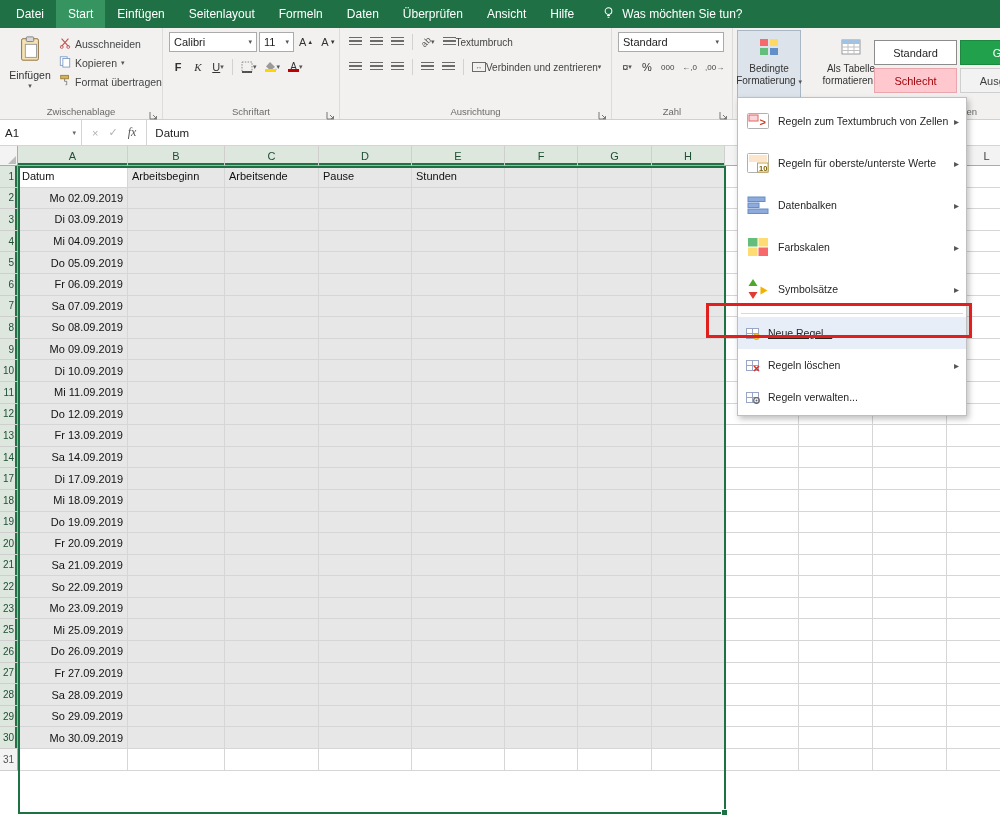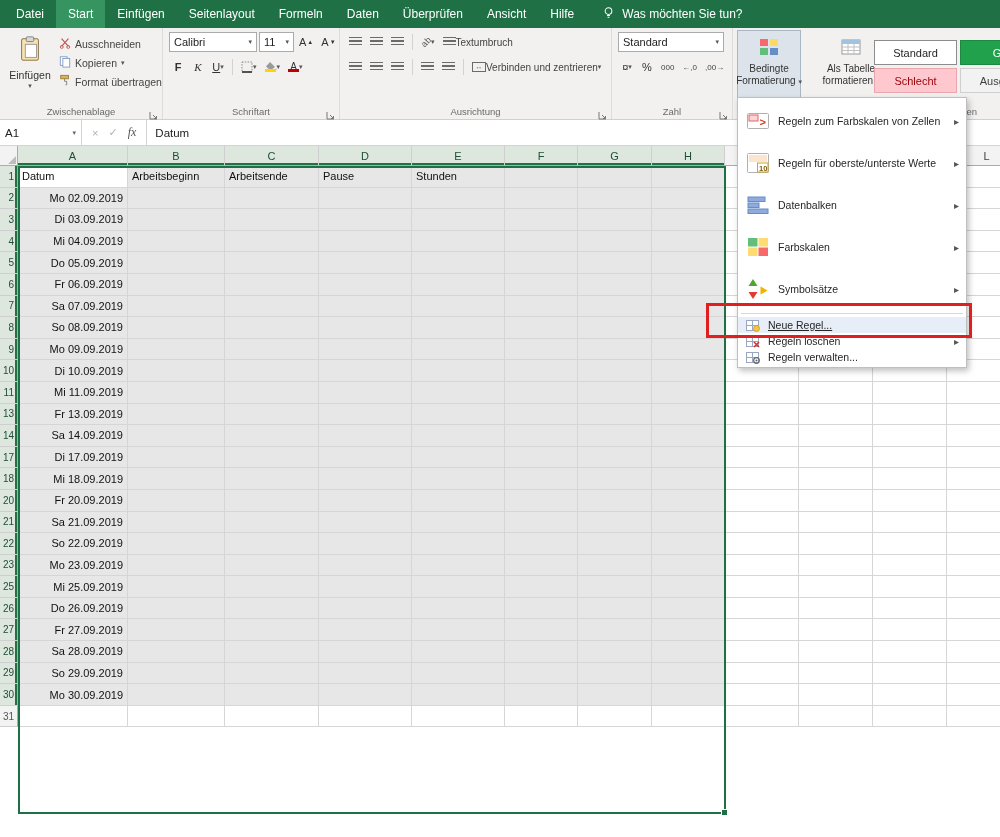--- a/index.html
+++ b/index.html
@@ -88,21 +88,21 @@
   .cell.sel { background:#e7e7e7; }
   .cell.active { background:#ffffff; }
   .cell.num { justify-content:flex-end; }
   .sel-overlay { position:absolute; left:18px; top:20px; width:708px; height:648px; border:2px solid #1e7145; pointer-events:none; z-index:5; }
   .fill-handle { position:absolute; right:-4px; bottom:-4px; width:7px; height:7px; background:#1e7145; border:1px solid #fff; pointer-events:auto; }
 
   
   .cf-menu { position:absolute; left:737px; top:97px; width:230px; background:#fff; border:1px solid #bfbfbf; box-shadow:2px 3px 6px rgba(0,0,0,.25); z-index:50; padding:2px 0; }
   .menu-item { display:flex; align-items:center; gap:6px; padding:0 4px 0 6px; cursor:default; }
   .menu-item.large { height:42px; }
-  .menu-item.small { height:16px; }
+  .menu-item.small { height:32px; }
   .menu-item .mlabel { flex:1; font-size:10.5px; color:#262626; white-space:nowrap; overflow:hidden; }
   .menu-item .micon { flex:none; display:flex; align-items:center; justify-content:center; }
   .menu-item.large .micon { width:28px; height:28px; }
   .menu-item.small .micon { width:18px; height:16px; }
   .menu-item .arrow { flex:none; color:#555; font-size:10px; padding-right:3px; }
   .menu-sep { height:1px; background:#d9d9d9; margin:3px 3px; }
   .menu-item.highlight { background:#e8eef7; }
   .menu-item.highlight .mlabel { text-decoration:underline; }
 
   
@@ -528,20 +528,35 @@
           <div class="cell sel" style="width: 93px;"></div>
           <div class="cell sel" style="width: 73px;"></div>
           <div class="cell sel" style="width: 74px;"></div>
           <div class="cell sel" style="width: 73px;"></div>
           <div class="cell" style="width: 74px;"></div>
           <div class="cell" style="width: 74px;"></div>
           <div class="cell" style="width: 74px;"></div>
           <div class="cell" style="width: 80px;"></div>
         </div>
         <div class="row">
+          <div class="rowhdr sel">12</div>
+          <div class="cell sel num" style="width: 110px;">Do 12.09.2019</div>
+          <div class="cell sel" style="width: 97px;"></div>
+          <div class="cell sel" style="width: 94px;"></div>
+          <div class="cell sel" style="width: 93px;"></div>
+          <div class="cell sel" style="width: 93px;"></div>
+          <div class="cell sel" style="width: 73px;"></div>
+          <div class="cell sel" style="width: 74px;"></div>
+          <div class="cell sel" style="width: 73px;"></div>
+          <div class="cell" style="width: 74px;"></div>
+          <div class="cell" style="width: 74px;"></div>
+          <div class="cell" style="width: 74px;"></div>
+          <div class="cell" style="width: 80px;"></div>
+        </div>
+        <div class="row">
           <div class="rowhdr sel">13</div>
           <div class="cell sel num" style="width: 110px;">Fr 13.09.2019</div>
           <div class="cell sel" style="width: 97px;"></div>
           <div class="cell sel" style="width: 94px;"></div>
           <div class="cell sel" style="width: 93px;"></div>
           <div class="cell sel" style="width: 93px;"></div>
           <div class="cell sel" style="width: 73px;"></div>
           <div class="cell sel" style="width: 74px;"></div>
           <div class="cell sel" style="width: 73px;"></div>
           <div class="cell" style="width: 74px;"></div>
@@ -575,20 +590,35 @@
           <div class="cell sel" style="width: 74px;"></div>
           <div class="cell sel" style="width: 73px;"></div>
           <div class="cell" style="width: 74px;"></div>
           <div class="cell" style="width: 74px;"></div>
           <div class="cell" style="width: 74px;"></div>
           <div class="cell" style="width: 80px;"></div>
         </div>
         <div class="row">
           <div class="rowhdr sel">18</div>
           <div class="cell sel num" style="width: 110px;">Mi 18.09.2019</div>
+          <div class="cell sel" style="width: 97px;"></div>
+          <div class="cell sel" style="width: 94px;"></div>
+          <div class="cell sel" style="width: 93px;"></div>
+          <div class="cell sel" style="width: 93px;"></div>
+          <div class="cell sel" style="width: 73px;"></div>
+          <div class="cell sel" style="width: 74px;"></div>
+          <div class="cell sel" style="width: 73px;"></div>
+          <div class="cell" style="width: 74px;"></div>
+          <div class="cell" style="width: 74px;"></div>
+          <div class="cell" style="width: 74px;"></div>
+          <div class="cell" style="width: 80px;"></div>
+        </div>
+        <div class="row">
+          <div class="rowhdr sel">19</div>
+          <div class="cell sel num" style="width: 110px;">Do 19.09.2019</div>
           <div class="cell sel" style="width: 97px;"></div>
           <div class="cell sel" style="width: 94px;"></div>
           <div class="cell sel" style="width: 93px;"></div>
           <div class="cell sel" style="width: 93px;"></div>
           <div class="cell sel" style="width: 73px;"></div>
           <div class="cell sel" style="width: 74px;"></div>
           <div class="cell sel" style="width: 73px;"></div>
           <div class="cell" style="width: 74px;"></div>
           <div class="cell" style="width: 74px;"></div>
           <div class="cell" style="width: 74px;"></div>
@@ -767,21 +797,21 @@
 
   <div class="cf-menu" id="cfmenu">
       <div class="menu-item large">
         <span class="micon">
           <svg width="26" height="26" viewBox="0 0 26 26">
             <rect x="2.5" y="5.5" width="21" height="15" rx="1" fill="#ffffff" stroke="#b0b0b0"></rect>
             <rect x="4" y="7" width="9" height="6" fill="#fbd5d8" stroke="#e06666"></rect>
             <text x="14.5" y="18" font-size="11" font-weight="bold" fill="#cc4125">&gt;</text>
           </svg>
         </span>
-        <span class="mlabel">Regeln zum Farbskalen von Zellen</span>
+        <span class="mlabel">Regeln zum Textumbruch von Zellen</span>
         <span class="arrow">▸</span>
       </div>
       <div class="menu-item large">
         <span class="micon">
           <svg width="26" height="26" viewBox="0 0 26 26">
             <rect x="2.5" y="3.5" width="21" height="19" rx="1" fill="#ffffff" stroke="#b0b0b0"></rect>
             <rect x="4" y="5" width="18" height="7" fill="#fce5cd"></rect>
             <rect x="12.5" y="13" width="10.5" height="9" fill="#ffffff" stroke="#c9a43a"></rect>
             <text x="14" y="20.5" font-size="7.5" font-weight="bold" fill="#7f6000">10</text>
           </svg>

